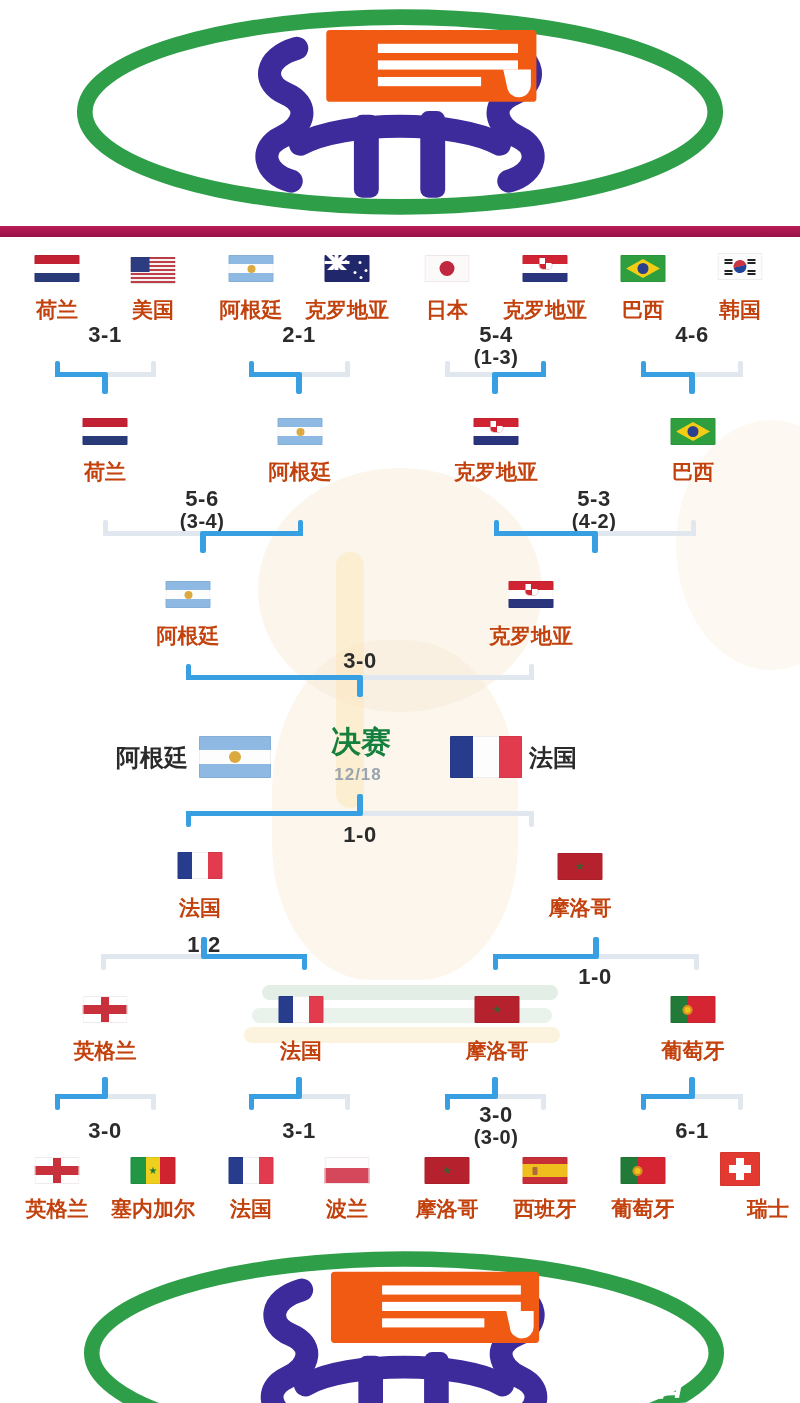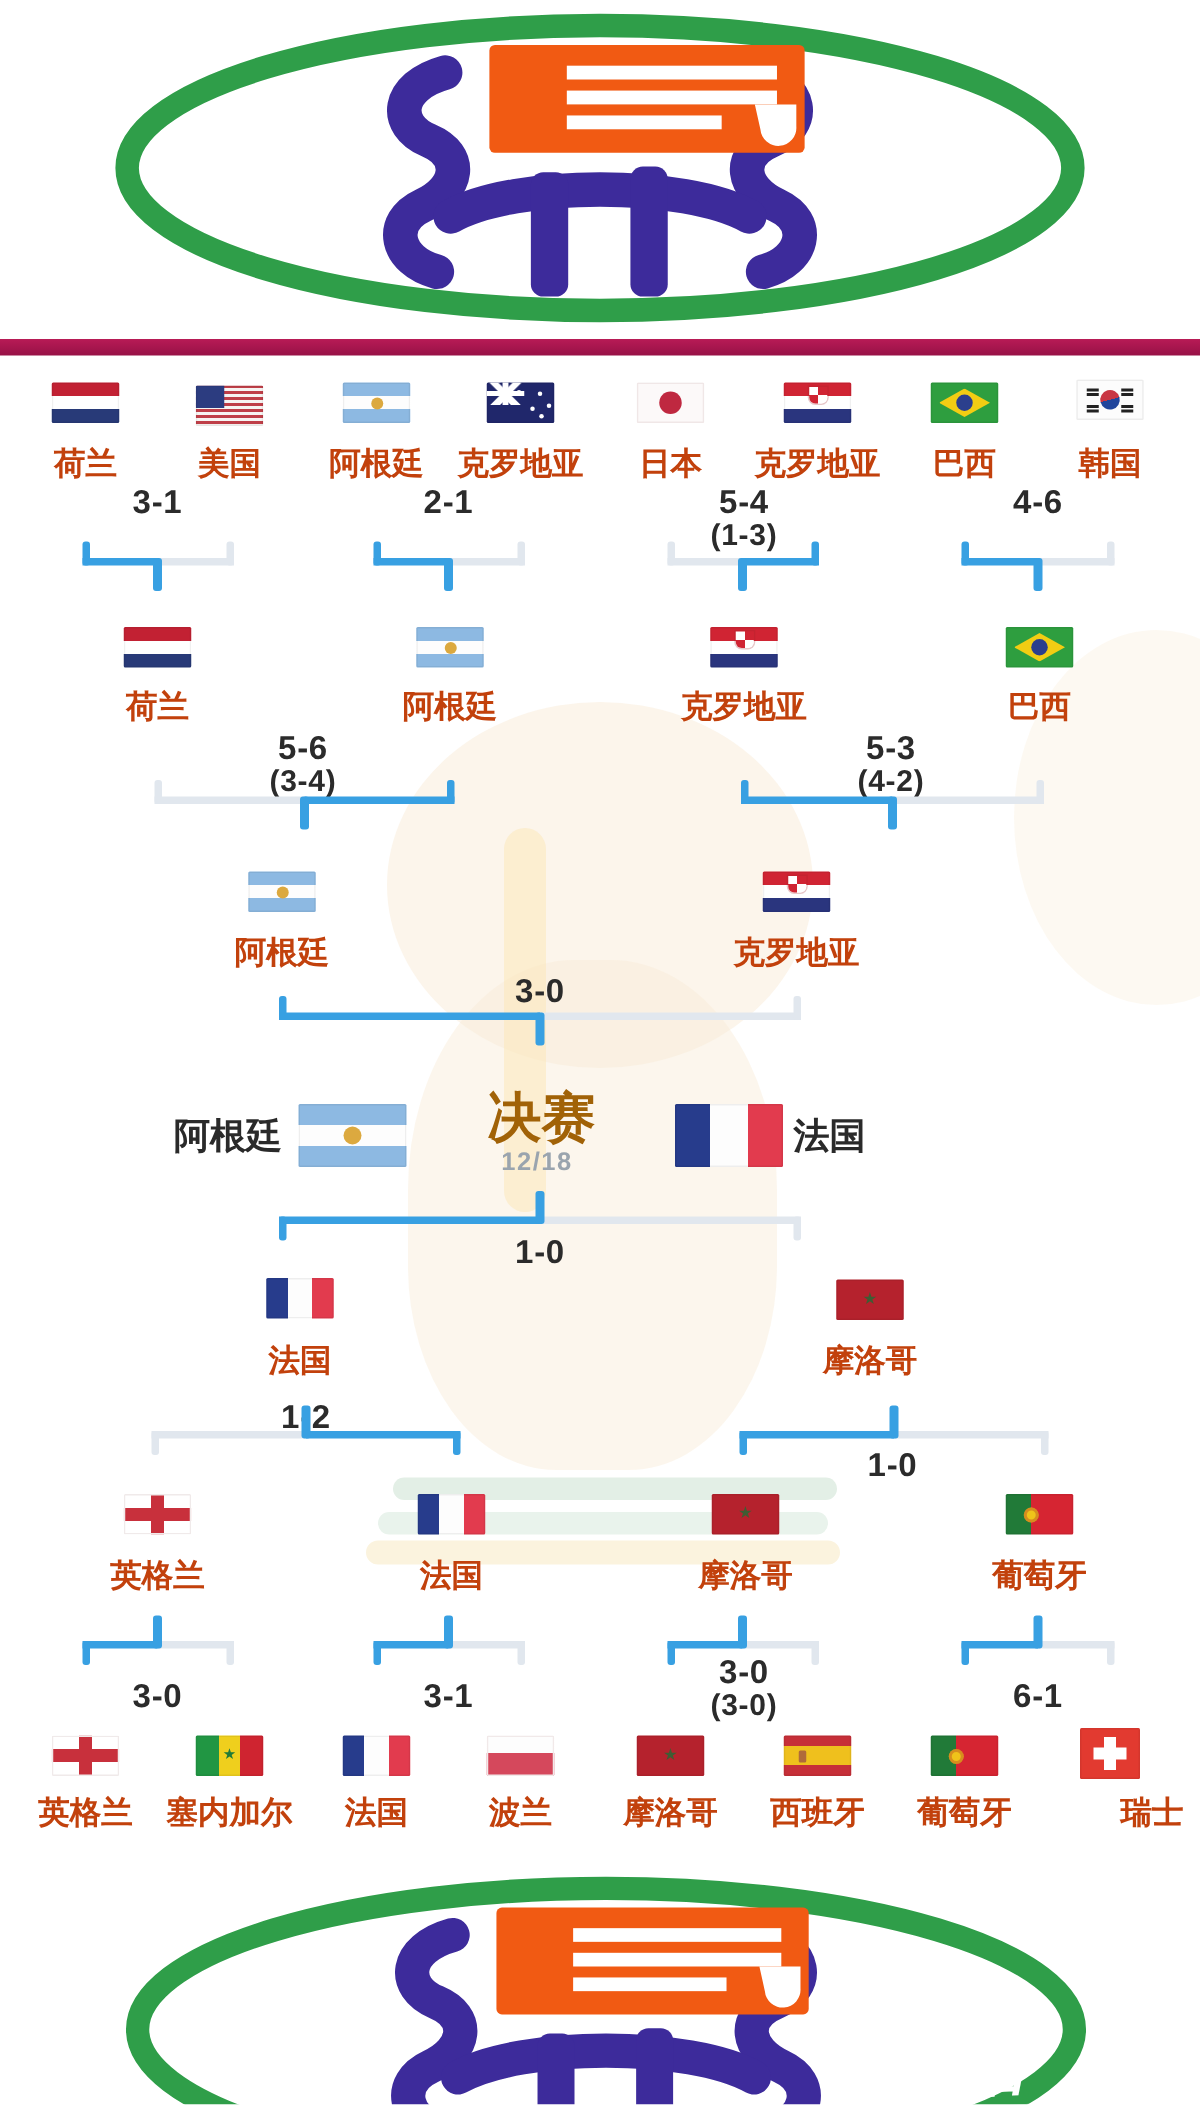--- a/index.html
+++ b/index.html
@@ -72,22 +72,22 @@
         background-size:8px 22px,22px 8px;background-position:center,center;background-repeat:no-repeat;
         background-color:#e23a30;}
 
   
   .tname{position:absolute;z-index:2;transform:translateX(-50%);font-size:21px;font-weight:600;
          color:#c2410c;white-space:nowrap;line-height:1;}
   .score{position:absolute;z-index:2;transform:translateX(-50%);font-size:22px;font-weight:700;
          color:#2b2b2b;letter-spacing:.5px;white-space:nowrap;line-height:1;}
   .pens{font-size:20px;}
   .fname{font-size:24px;font-weight:700;color:#2a2a2a;}
-  .ftitle{position:absolute;z-index:2;transform:translateX(-50%);font-size:36px;font-weight:700;
-          color:#a16207;line-height:1;}
+  .ftitle{position:absolute;z-index:2;transform:translateX(-50%);font-size:30px;font-weight:700;
+          color:#15803d;line-height:1;}
   .fdate{position:absolute;z-index:2;transform:translateX(-50%);font-size:17px;font-weight:700;
          color:#9aa4ae;letter-spacing:1px;line-height:1;}
 
   
   .conn{position:absolute;z-index:2;height:5px;}
   .conn i{position:absolute;display:block;border-radius:2px;}
   .conn .hl{left:0;top:0;width:50%;height:5px;border-radius:0;}
   .conn .hr{right:0;top:0;width:50%;height:5px;border-radius:0;}
   .conn .el{left:0;width:5px;height:16px;}
   .conn .er{right:0;width:5px;height:16px;}

